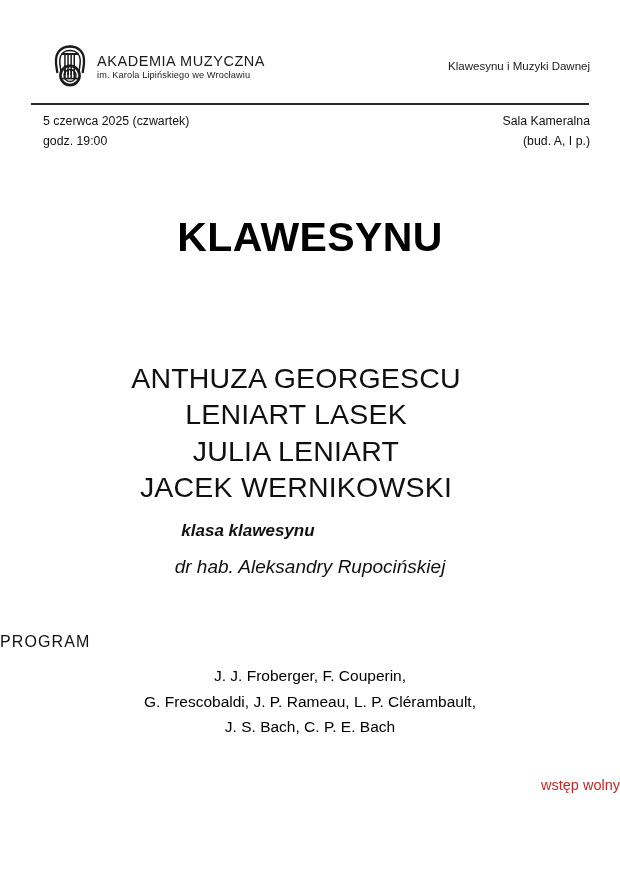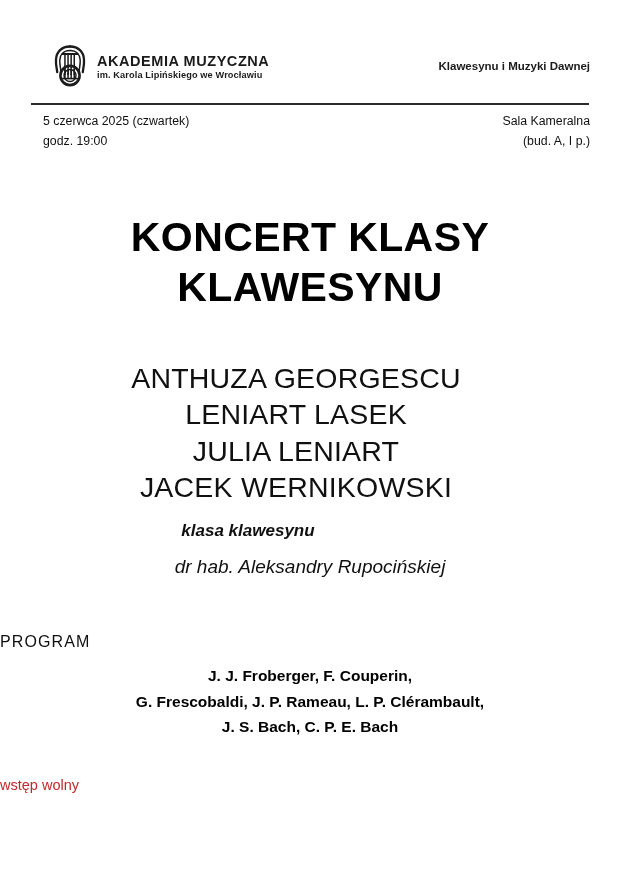--- a/index.html
+++ b/index.html
@@ -24,21 +24,20 @@
     box-sizing: border-box;
   }
 
   
   .header {
     position: absolute;
     left: 0;
     top: 0;
     width: 620px;
     height: 104px;
-    font-weight: bold;
   }
 
   .brand {
     position: absolute;
     left: 50px;
     top: 44px;
     display: flex;
     align-items: center;
   }
 
@@ -176,32 +175,32 @@
     color: #101010;
   }
 
   .program-list {
     position: absolute;
     left: 0;
     top: 663px;
     width: 620px;
     text-align: center;
     font-size: 15.5px;
-    font-weight: bold;
+    font-weight: normal;
     line-height: 1.66;
     color: #000000;
   }
 
   
   .footer-note {
     position: absolute;
     left: 0;
     top: 777px;
     width: 620px;
-    text-align: left;
+    text-align: right;
     font-size: 14.5px;
     color: #c0282d;
   }
 
   .line { display: block; }
 </style>
 </head>
 <body>
 
 <div class="page">
@@ -250,21 +249,20 @@
     <span class="line">5 czerwca 2025 (czwartek)</span>
     <span class="line">godz. 19:00</span>
   </div>
 
   <div class="meta-right">
     <span class="line">Sala Kameralna</span>
     <span class="line">(bud. A, I p.)</span>
   </div>
 
   <div class="title">
-    <span class="line">KONCERT KLASY</span>
     <span class="line">KLAWESYNU</span>
   </div>
 
   <div class="performers">
     <span class="line">ANTHUZA GEORGESCU</span>
     <span class="line">LENIART LASEK</span>
     <span class="line">JULIA LENIART</span>
     <span class="line">JACEK WERNIKOWSKI</span>
   </div>
 

